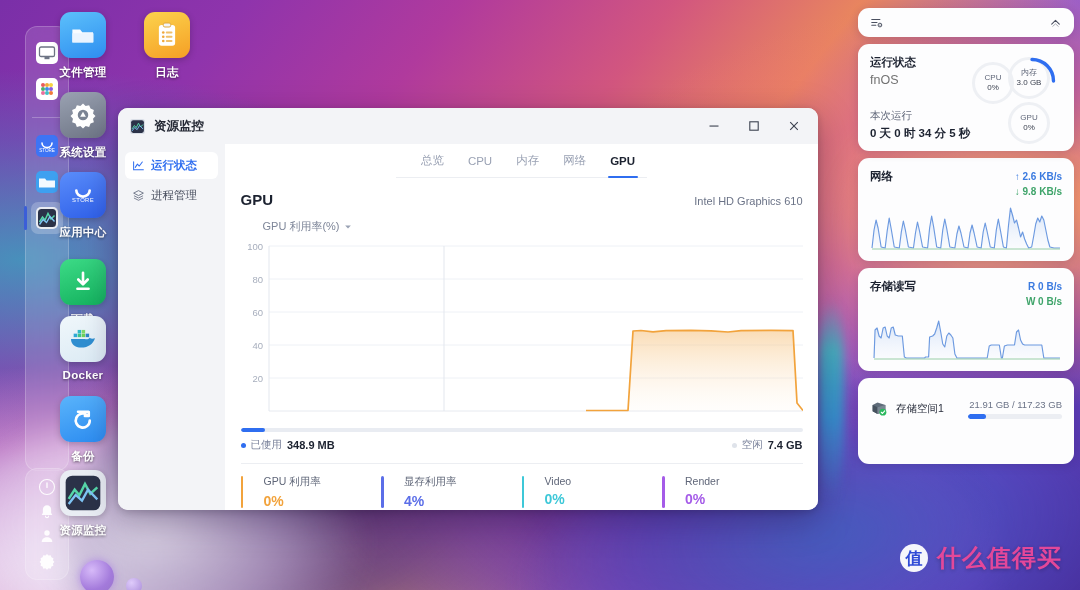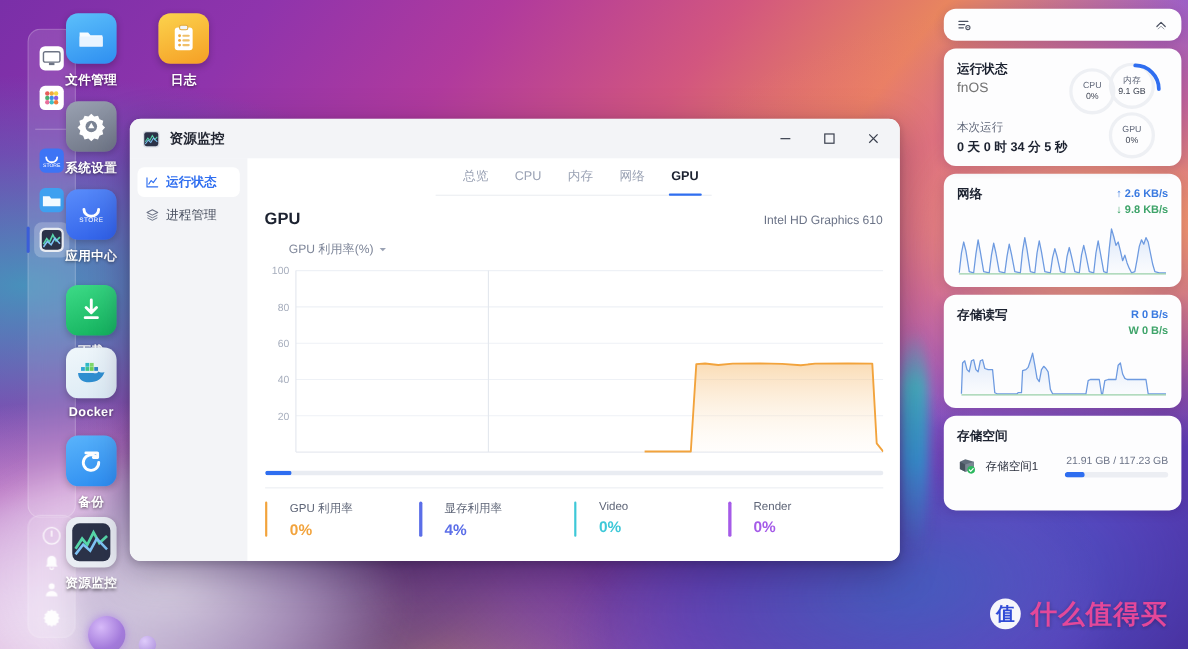--- a/index.html
+++ b/index.html
@@ -515,20 +515,32 @@
 
             <path d="M 345 172.5 L 387 172.5 L 392 93 L 400 92.5 L 412 93.8 L 425 92.6 L 450 92.4 L 470 92.8 L 487 94 L 500 92.6 L 530 92.4 L 552 92.6 L 556 165 L 562 172.5 L 562 173 L 345 173 Z" fill="url(#areaGrad)"></path>
             <path d="M 345 172.5 L 387 172.5 L 392 93 L 400 92.5 L 412 93.8 L 425 92.6 L 450 92.4 L 470 92.8 L 487 94 L 500 92.6 L 530 92.4 L 552 92.6 L 556 165 L 562 172.5" fill="none" stroke="#f2a33c" stroke-width="1.7" stroke-linejoin="round"></path>
           </svg>
         </div>
 
         <div id="membar">
           <div class="bar-track">
             <div class="bar-fill" id="memfill" style="width: 4.4%;"></div>
           </div>
+          <div class="bar-legend">
+            <div class="l">
+              <span class="dotb"></span>
+              <span>已使用</span>
+              <b>348.9 MB</b>
+            </div>
+            <div class="r">
+              <span class="dotg"></span>
+              <span>空闲</span>
+              <b>7.4 GB</b>
+            </div>
+          </div>
         </div>
 
         <div id="stats">
           <div class="stat" style="--c:#f2a33c">
             <div class="k">GPU 利用率</div>
             <div class="v">0%</div>
           </div>
           <div class="stat" style="--c:#5b6ee8">
             <div class="k">显存利用率</div>
             <div class="v">4%</div>
@@ -571,21 +583,21 @@
     <div class="gauge" style="left:114px;top:18px">
       <div class="g1">CPU</div>
       <div class="g2">0%</div>
     </div>
 
     <div class="gauge" style="left:150px;top:13px">
       <svg width="48" height="48" viewBox="0 0 48 48">
         <path d="M24 2.5 A21.5 21.5 0 0 1 45.5 24" fill="none" stroke="#2f6ef0" stroke-width="3.4" stroke-linecap="round"></path>
       </svg>
       <div class="g1">内存</div>
-      <div class="g2">9.1 GB</div>
+      <div class="g2">3.0 GB</div>
     </div>
 
     <div class="gauge" style="left:150px;top:58px">
       <div class="g1">GPU</div>
       <div class="g2">0%</div>
     </div>
   </div>
 
   <div class="card netcard">
     <div class="hd">
@@ -627,21 +639,20 @@
           </linearGradient>
         </defs>
         <path fill="url(#dskG)" stroke="none" d="M4,42 L5,14 L7,12 L9,20 L11,22 L13,12 L15,11 L17,20 L19,22 L21,12 L23,11 L25,19 L28,20 L32,20 L34,41 L36,42 L54,42 L55,41 L58,41 L59,21 L62,20 L64,18 L66,12 L68,5 L70,16 L72,28 L74,31 L76,20 L78,17 L80,19 L82,22 L84,38 L86,42 L116,42 L118,30 L120,29 L128,29 L130,42 L131,42 L133,30 L136,29 L143,29 L145,16 L147,14 L149,24 L151,28 L153,29 L170,29 L172,42 L188,42 L188,44 L4,44 Z"></path>
         <path fill="none" stroke="#6d9ae0" stroke-width="1.15" stroke-linejoin="round" d="M4,42 L5,14 L7,12 L9,20 L11,22 L13,12 L15,11 L17,20 L19,22 L21,12 L23,11 L25,19 L28,20 L32,20 L34,41 L36,42 L54,42 L55,41 L58,41 L59,21 L62,20 L64,18 L66,12 L68,5 L70,16 L72,28 L74,31 L76,20 L78,17 L80,19 L82,22 L84,38 L86,42 L116,42 L118,30 L120,29 L128,29 L130,42 L131,42 L133,30 L136,29 L143,29 L145,16 L147,14 L149,24 L151,28 L153,29 L170,29 L172,42 L188,42"></path>
         <line x1="4" y1="43" x2="188" y2="43" stroke="#9ad0a8" stroke-width="1"></line>
       </svg>
     </div>
   </div>
 
   <div class="card" style="height:86px">
-    <h3>存储空间</h3>
     <div class="storrow">
       <svg width="18" height="18" viewBox="0 0 24 24">
         <path d="M3.5 6.5 L10 3.2 L20.5 6.5 L20.5 15 L10 18.6 L3.5 15 Z" fill="#5f6c7a"></path>
         <path d="M3.5 6.5 L10 9.8 L10 18.6 L3.5 15 Z" fill="#46525e"></path>
         <path d="M10 9.8 L20.5 6.5 L20.5 15 L10 18.6 Z" fill="#7a8793"></path>
         <circle cx="17.2" cy="16.2" r="4.6" fill="#2bb85e"></circle>
         <path d="M15 16.3 l1.6 1.7 l3-3.4" fill="none" stroke="#fff" stroke-width="1.5" stroke-linecap="round" stroke-linejoin="round"></path>
       </svg>
       <div class="nm">存储空间1</div>
       <div class="right">

